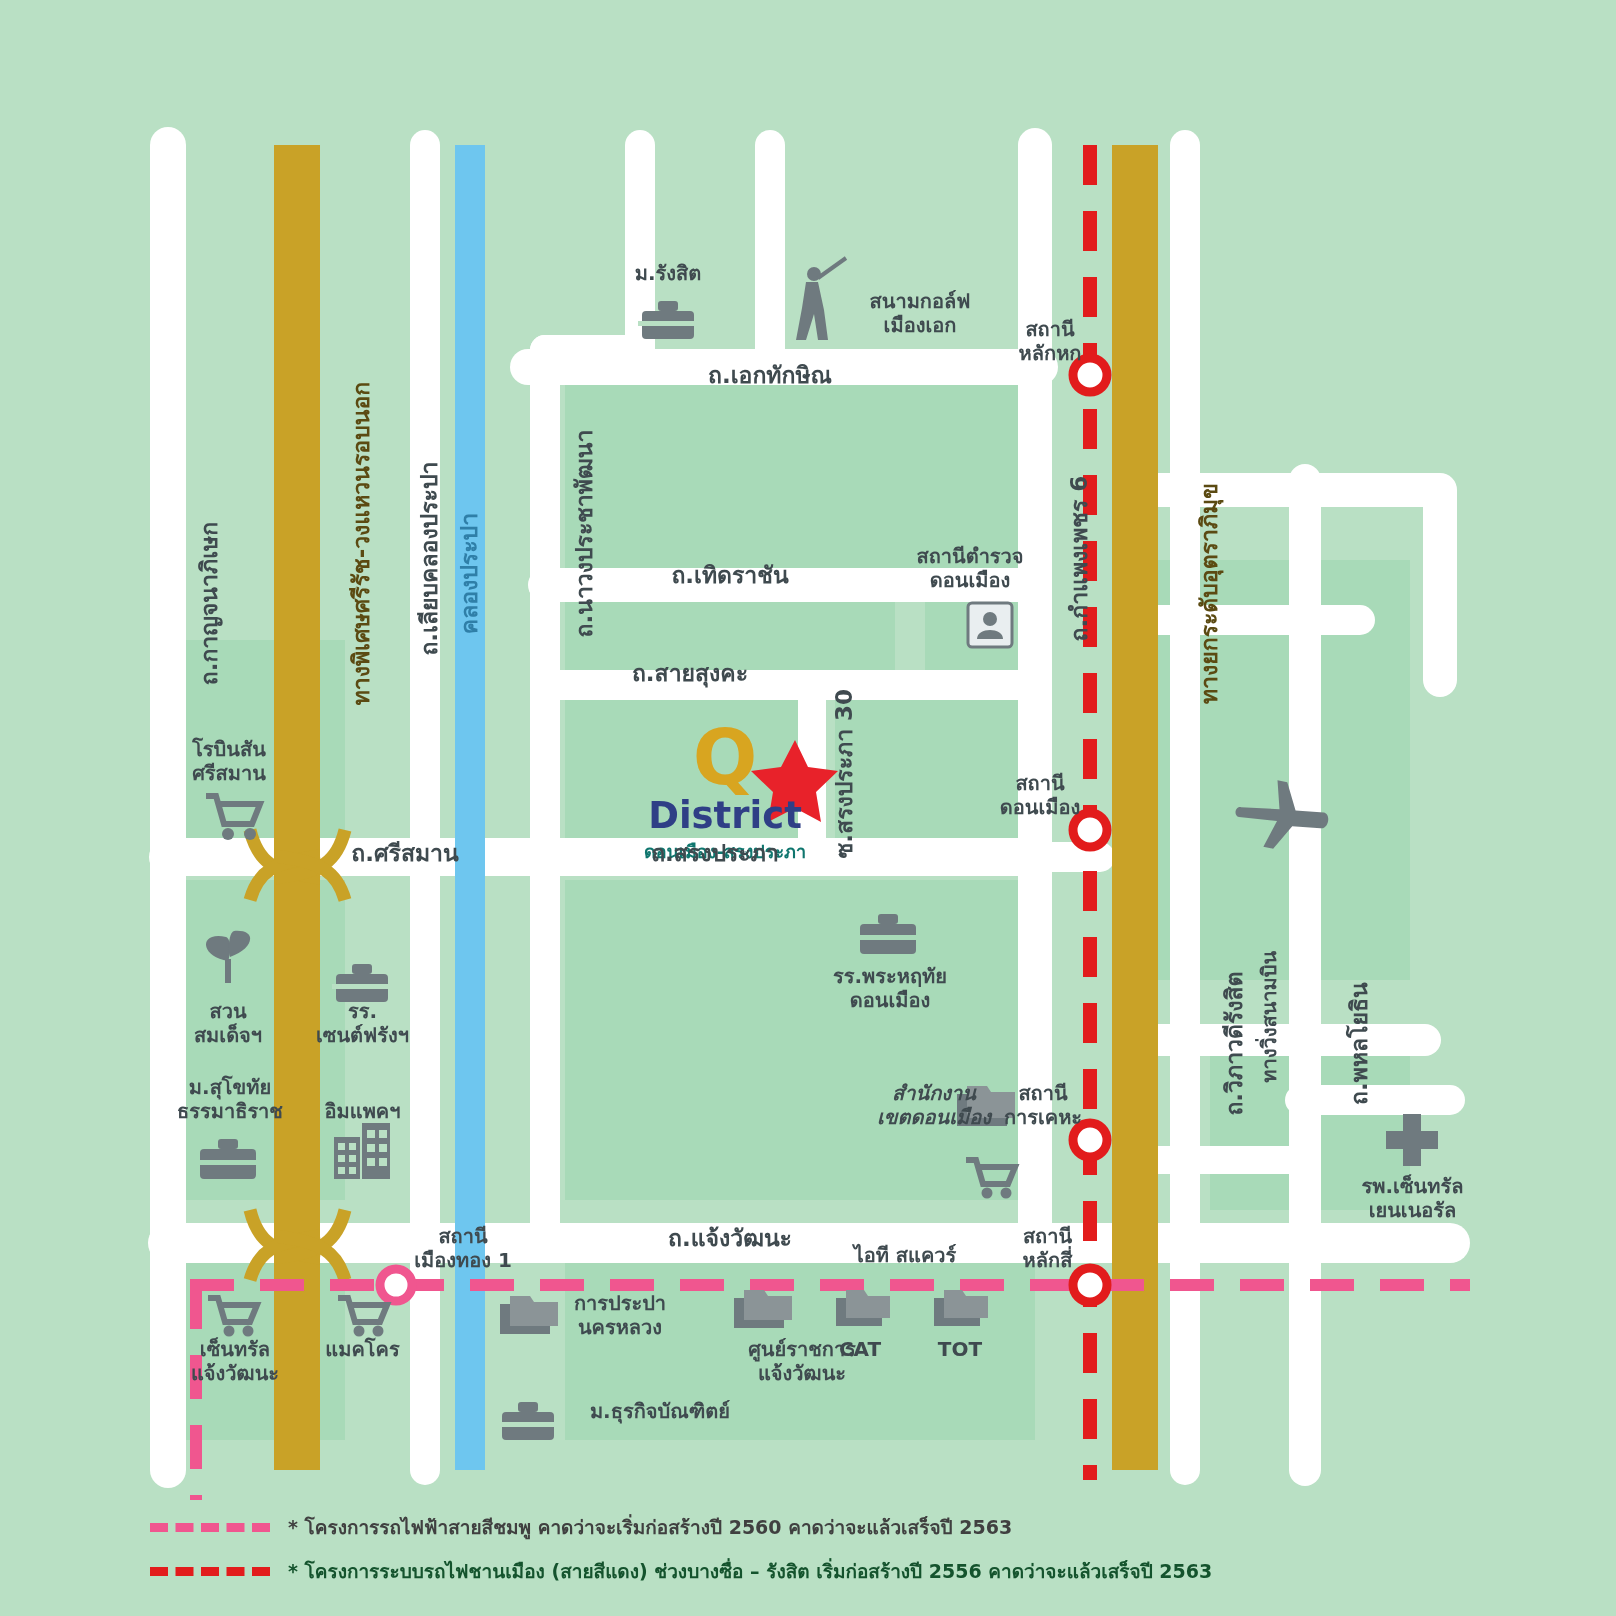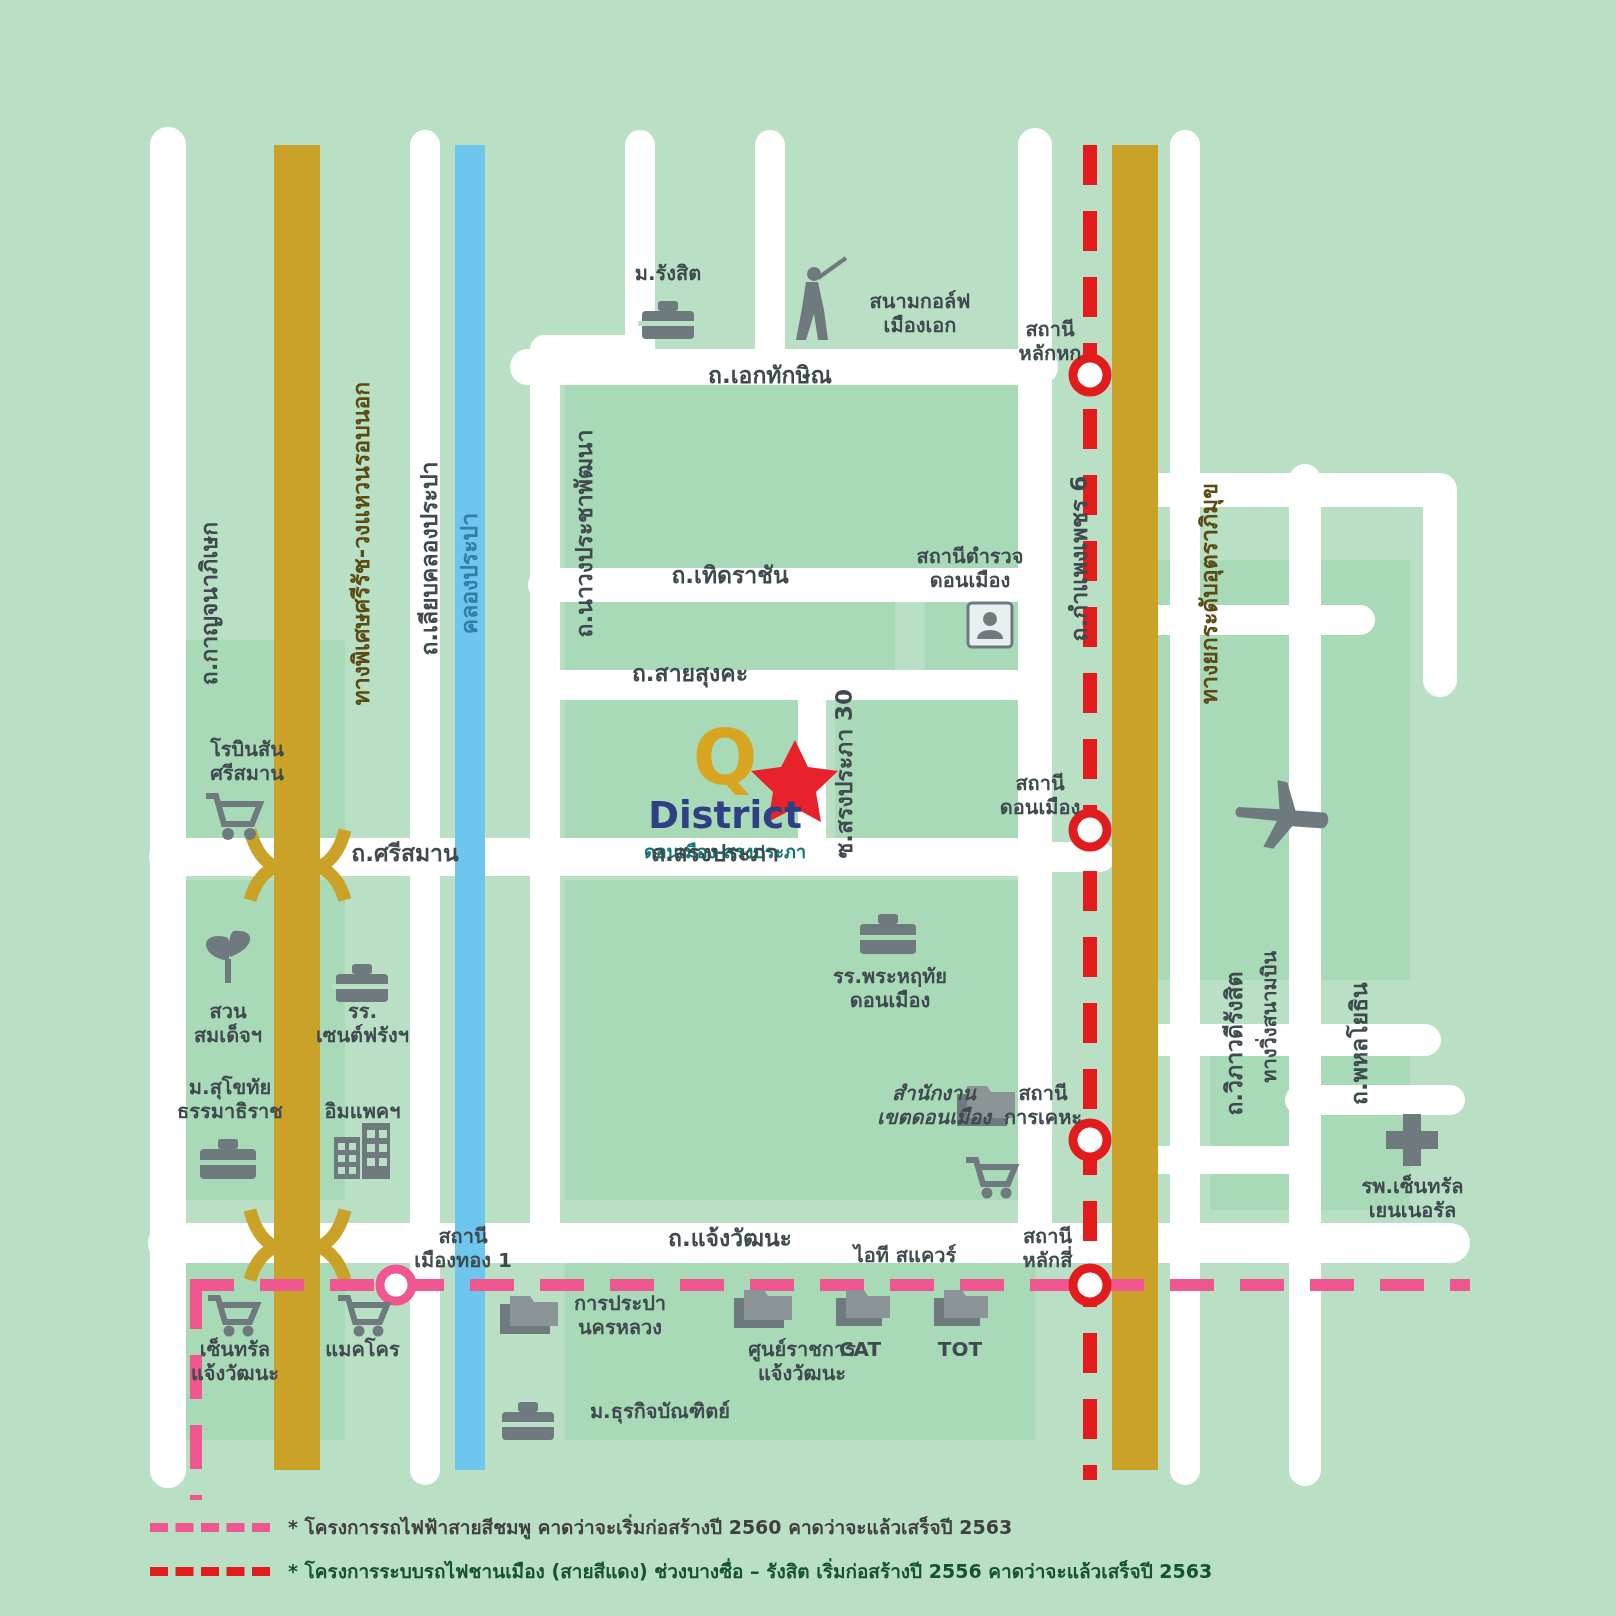--- a/index.html
+++ b/index.html
@@ -318,21 +318,21 @@
   <div class="lbl rd vert rot90" style="left:975px;top:580px;width:470px;color:#5b4a12;">ทางยกระดับอุตราภิมุข</div>
   <div class="lbl rd vert rot90" style="left:1085px;top:1030px;width:300px;">ถ.วิภาวดีรังสิต</div>
   <div class="lbl rd vert rot90" style="left:1210px;top:1030px;width:300px;">ถ.พหลโยธิน</div>
   <div class="lbl vert rot90" style="left:1120px;top:1005px;width:300px;font-size:20px;">ทางวิ่งสนามบิน</div>
 
   <div class="lbl" style="left:608px;top:262px;width:120px;">ม.รังสิต</div>
   <div class="lbl" style="left:845px;top:290px;width:150px;">สนามกอล์ฟ
 เมืองเอก</div>
   <div class="lbl" style="left:890px;top:545px;width:160px;">สถานีตำรวจ
 ดอนเมือง</div>
-  <div class="lbl" style="left:182px;top:738px;width:130px;">โรบินสัน
+  <div class="lbl" style="left:164px;top:738px;width:130px;">โรบินสัน
 ศรีสมาน</div>
   <div class="lbl" style="left:168px;top:1000px;width:120px;">สวน
 สมเด็จฯ</div>
   <div class="lbl" style="left:300px;top:1000px;width:125px;">รร.
 เซนต์ฟรังฯ</div>
   <div class="lbl" style="left:160px;top:1076px;width:140px;">ม.สุโขทัย
 ธรรมาธิราช</div>
   <div class="lbl" style="left:300px;top:1100px;width:125px;">อิมแพคฯ</div>
   <div class="lbl" style="left:815px;top:965px;width:150px;">รร.พระหฤทัย
 ดอนเมือง</div>

